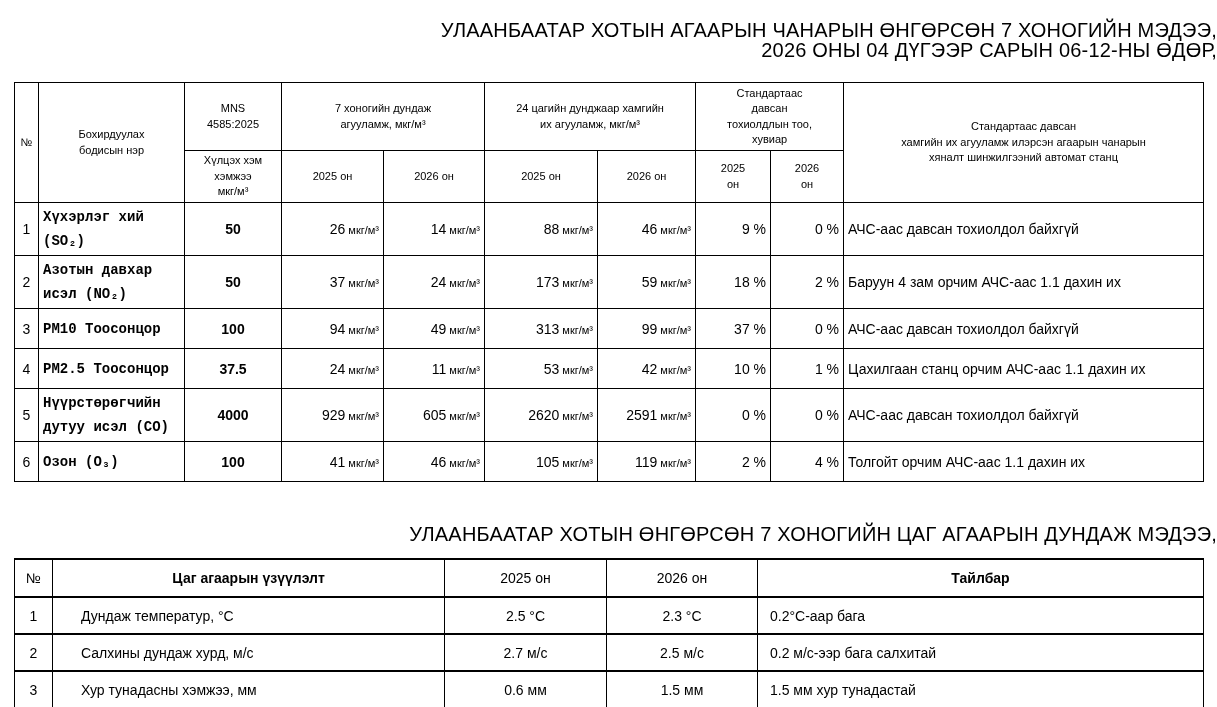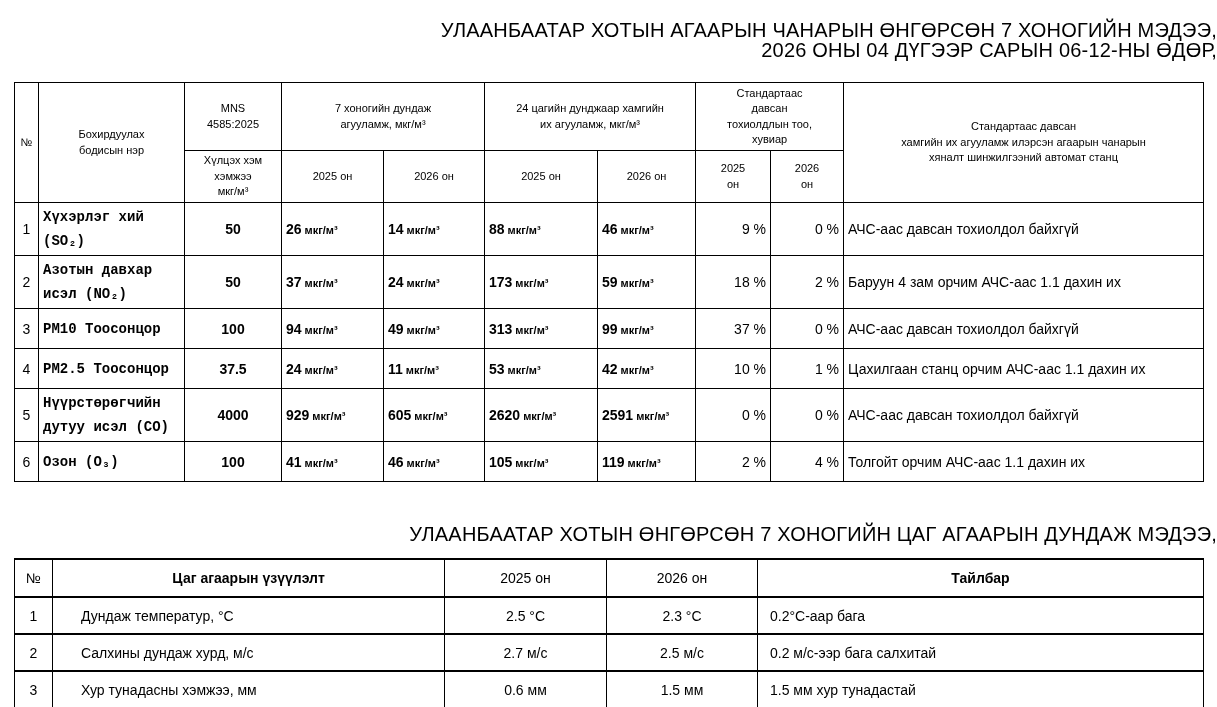--- a/index.html
+++ b/index.html
@@ -24,21 +24,21 @@
     font-weight: 400; font-size: 11px; line-height: 15.5px;
     text-align: center; white-space: pre-line; padding: 2px 3px;
   }
   .t1 thead tr.h-top { height: 68px; }
   .t1 thead tr.h-sub { height: 52px; }
   .t1 tbody tr { height: 40px; }
   .t1 td { font-size: 14px; padding: 2px 4px; }
   .c-no   { text-align: center; font-size: 13px; }
   .c-name { text-align: left; font-weight: 700; white-space: pre-line; padding-left: 8px; line-height: 24px; font-family: Liberation Mono, monospace; }
   .c-mns  { text-align: center; font-weight: 700; }
-  .c-val  { padding-right: 10px; white-space: nowrap; font-weight: bold; }
+  .c-val  { text-align: right; padding-right: 10px; white-space: nowrap; }
   .c-pct  { text-align: right; padding-right: 12px; white-space: nowrap; }
   .c-sta  { text-align: left; padding-left: 10px; margin-left: 28px; }
   .num  { font-size: 14px; }
   .unit { font-size: 11px; margin-left: 3px; }
 
   
   .t2 { margin-top: 14px; }
   .t2 th, .t2 td {
     border: 1px solid #000;
     border-top-width: 2px; border-bottom-width: 2px;

